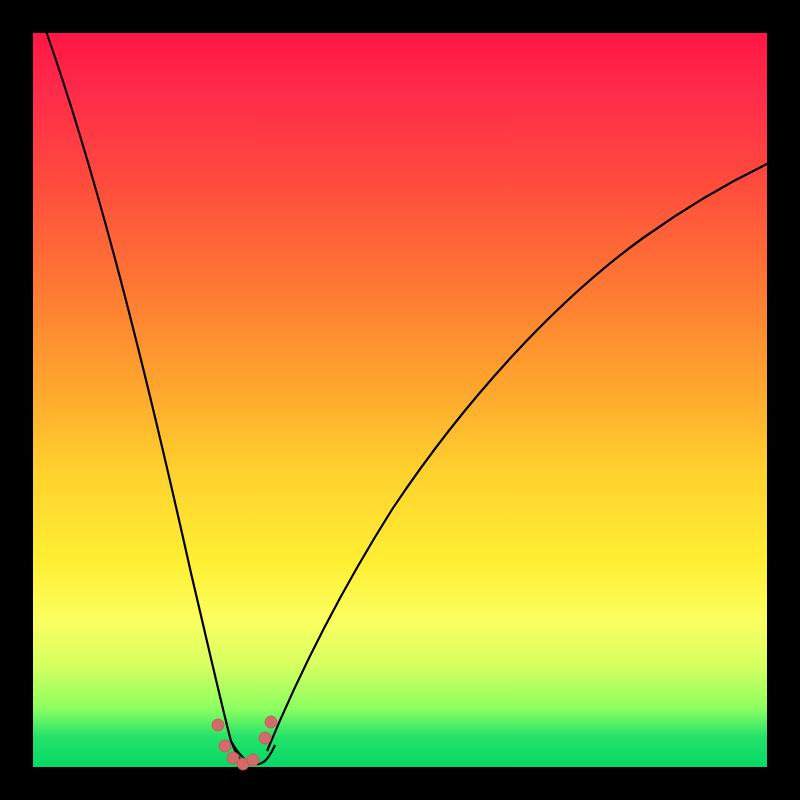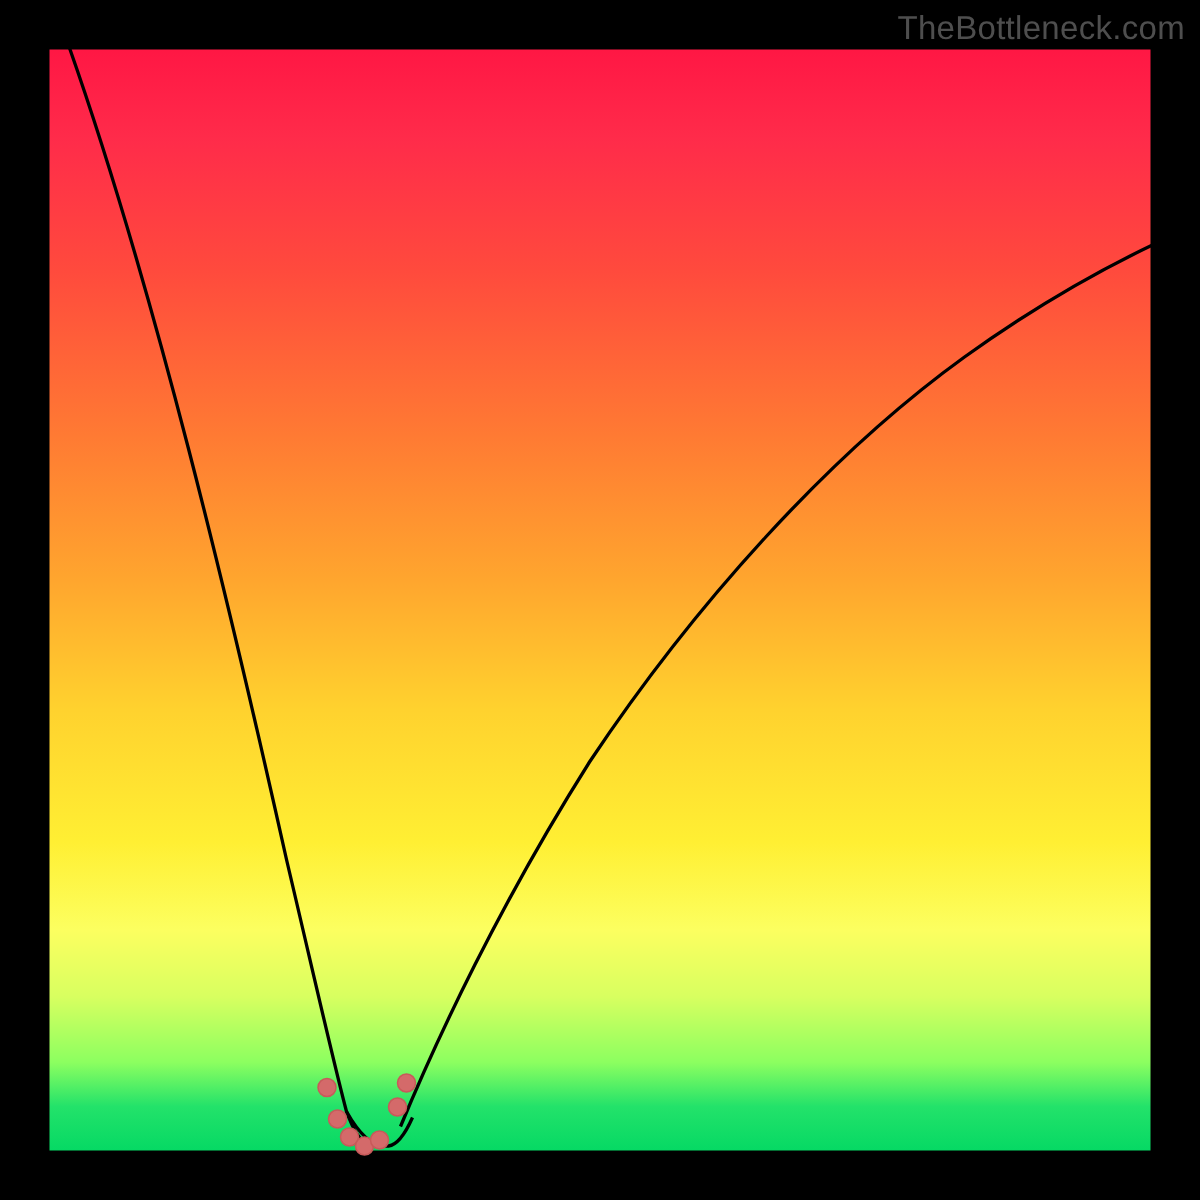--- a/index.html
+++ b/index.html
@@ -90,14 +90,13 @@
       <circle class="dot" cx="185" cy="692" r="6"></circle>
       <circle class="dot" cx="192" cy="713" r="6"></circle>
       <circle class="dot" cx="200" cy="725" r="6"></circle>
       <circle class="dot" cx="210" cy="731" r="6"></circle>
       <circle class="dot" cx="220" cy="727" r="6"></circle>
       <circle class="dot" cx="232" cy="705" r="6"></circle>
       <circle class="dot" cx="238" cy="689" r="6"></circle>
     </svg>
   </div>
 
-  <div class="watermark">TheBottleneck.com</div>
 </div>
 
 </body></html>

